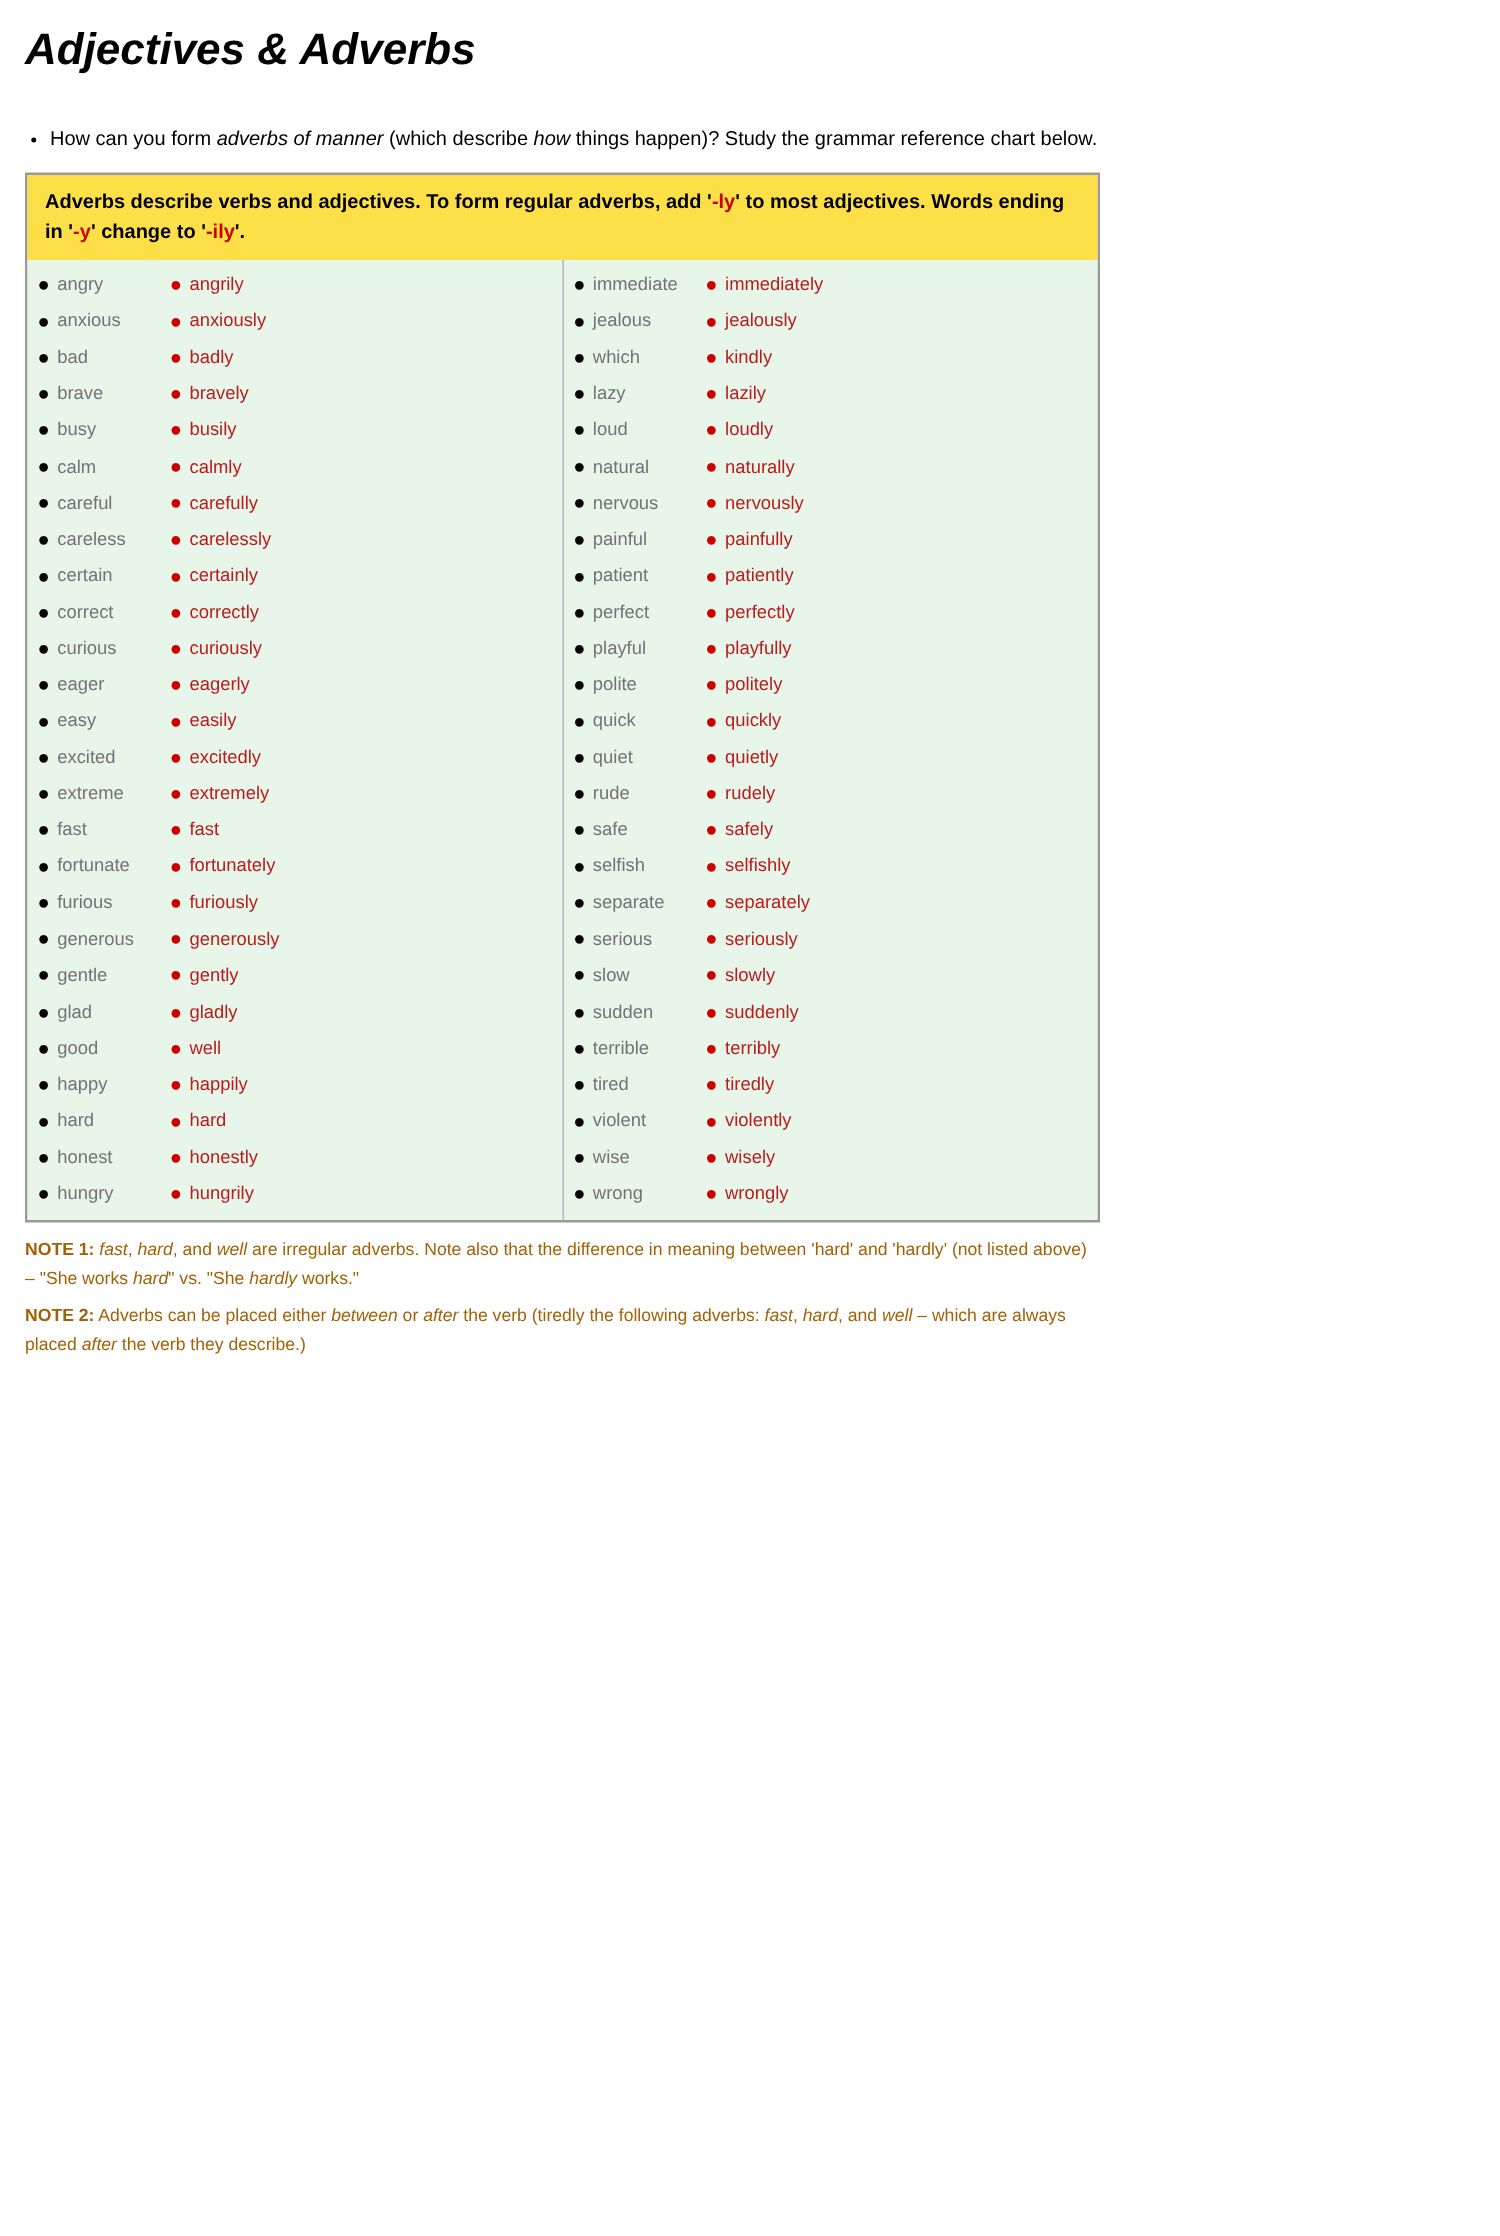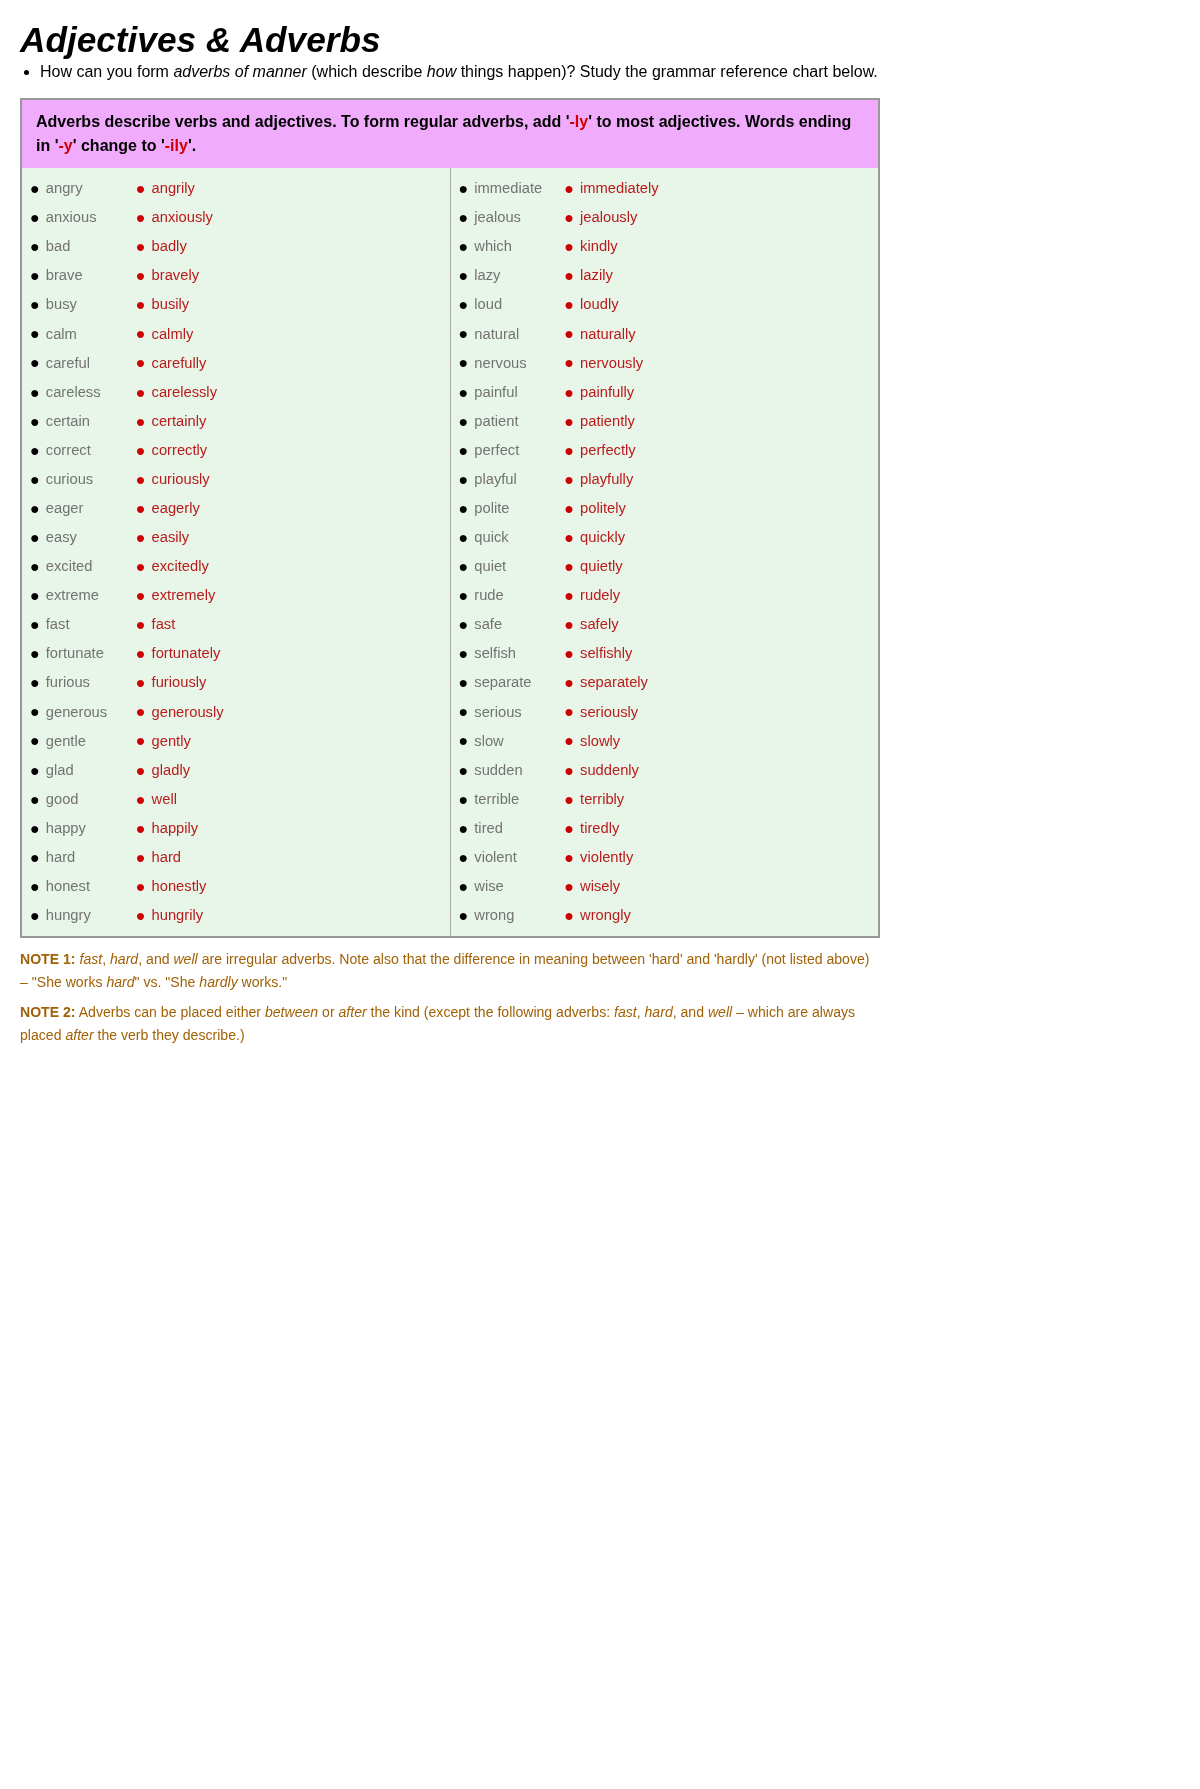--- a/index.html
+++ b/index.html
@@ -15,30 +15,31 @@
       font-weight: bold;
       color: #000;
     }
     .intro {
       margin-bottom: 14px;
       font-size: 1em;
       color: #000;
     }
     .intro ul {
       margin-left: 20px;
+      margin-top: 40px;
     }
     .intro li {
       margin-bottom: 4px;
       line-height: 1.5;
     }
     .chart-container {
       border: 2px solid #999;
     }
     .chart-header {
-      background: #f0abfc;
+      background: #fde047;
       padding: 10px 14px;
       font-size: 1em;
       font-weight: bold;
       color: #cc0000;
       line-height: 1.5;
     }
     .chart-header span.black {
       color: #000;
     }
     .chart-body {
@@ -434,15 +435,15 @@
   <p>
     <b>NOTE 1:</b>
     <i> fast</i><span>,</span>
     <i> hard</i><span>,</span>
     <span> and </span>
     <i>well</i>
     <span> are irregular adverbs.  Note also that the difference in meaning between 'hard' and 'hardly' (not listed above) – "She works </span><i>hard</i><span>" vs. "She </span><i>hardly</i><span> works."</span>
   </p>
   <p>
     <b>NOTE 2:</b>
-    <span> Adverbs can be placed either </span><i>between</i><span> or </span><i>after</i><span> the kind (except the following adverbs: </span><i>fast</i><span>, </span><i>hard</i><span>, and </span><i>well</i><span> – which are always placed </span><i>after</i><span> the verb they describe.)</span>
+    <span> Adverbs can be placed either </span><i>between</i><span> or </span><i>after</i><span> the verb (tiredly the following adverbs: </span><i>fast</i><span>, </span><i>hard</i><span>, and </span><i>well</i><span> – which are always placed </span><i>after</i><span> the verb they describe.)</span>
   </p>
 </div>
 
 </body></html>

